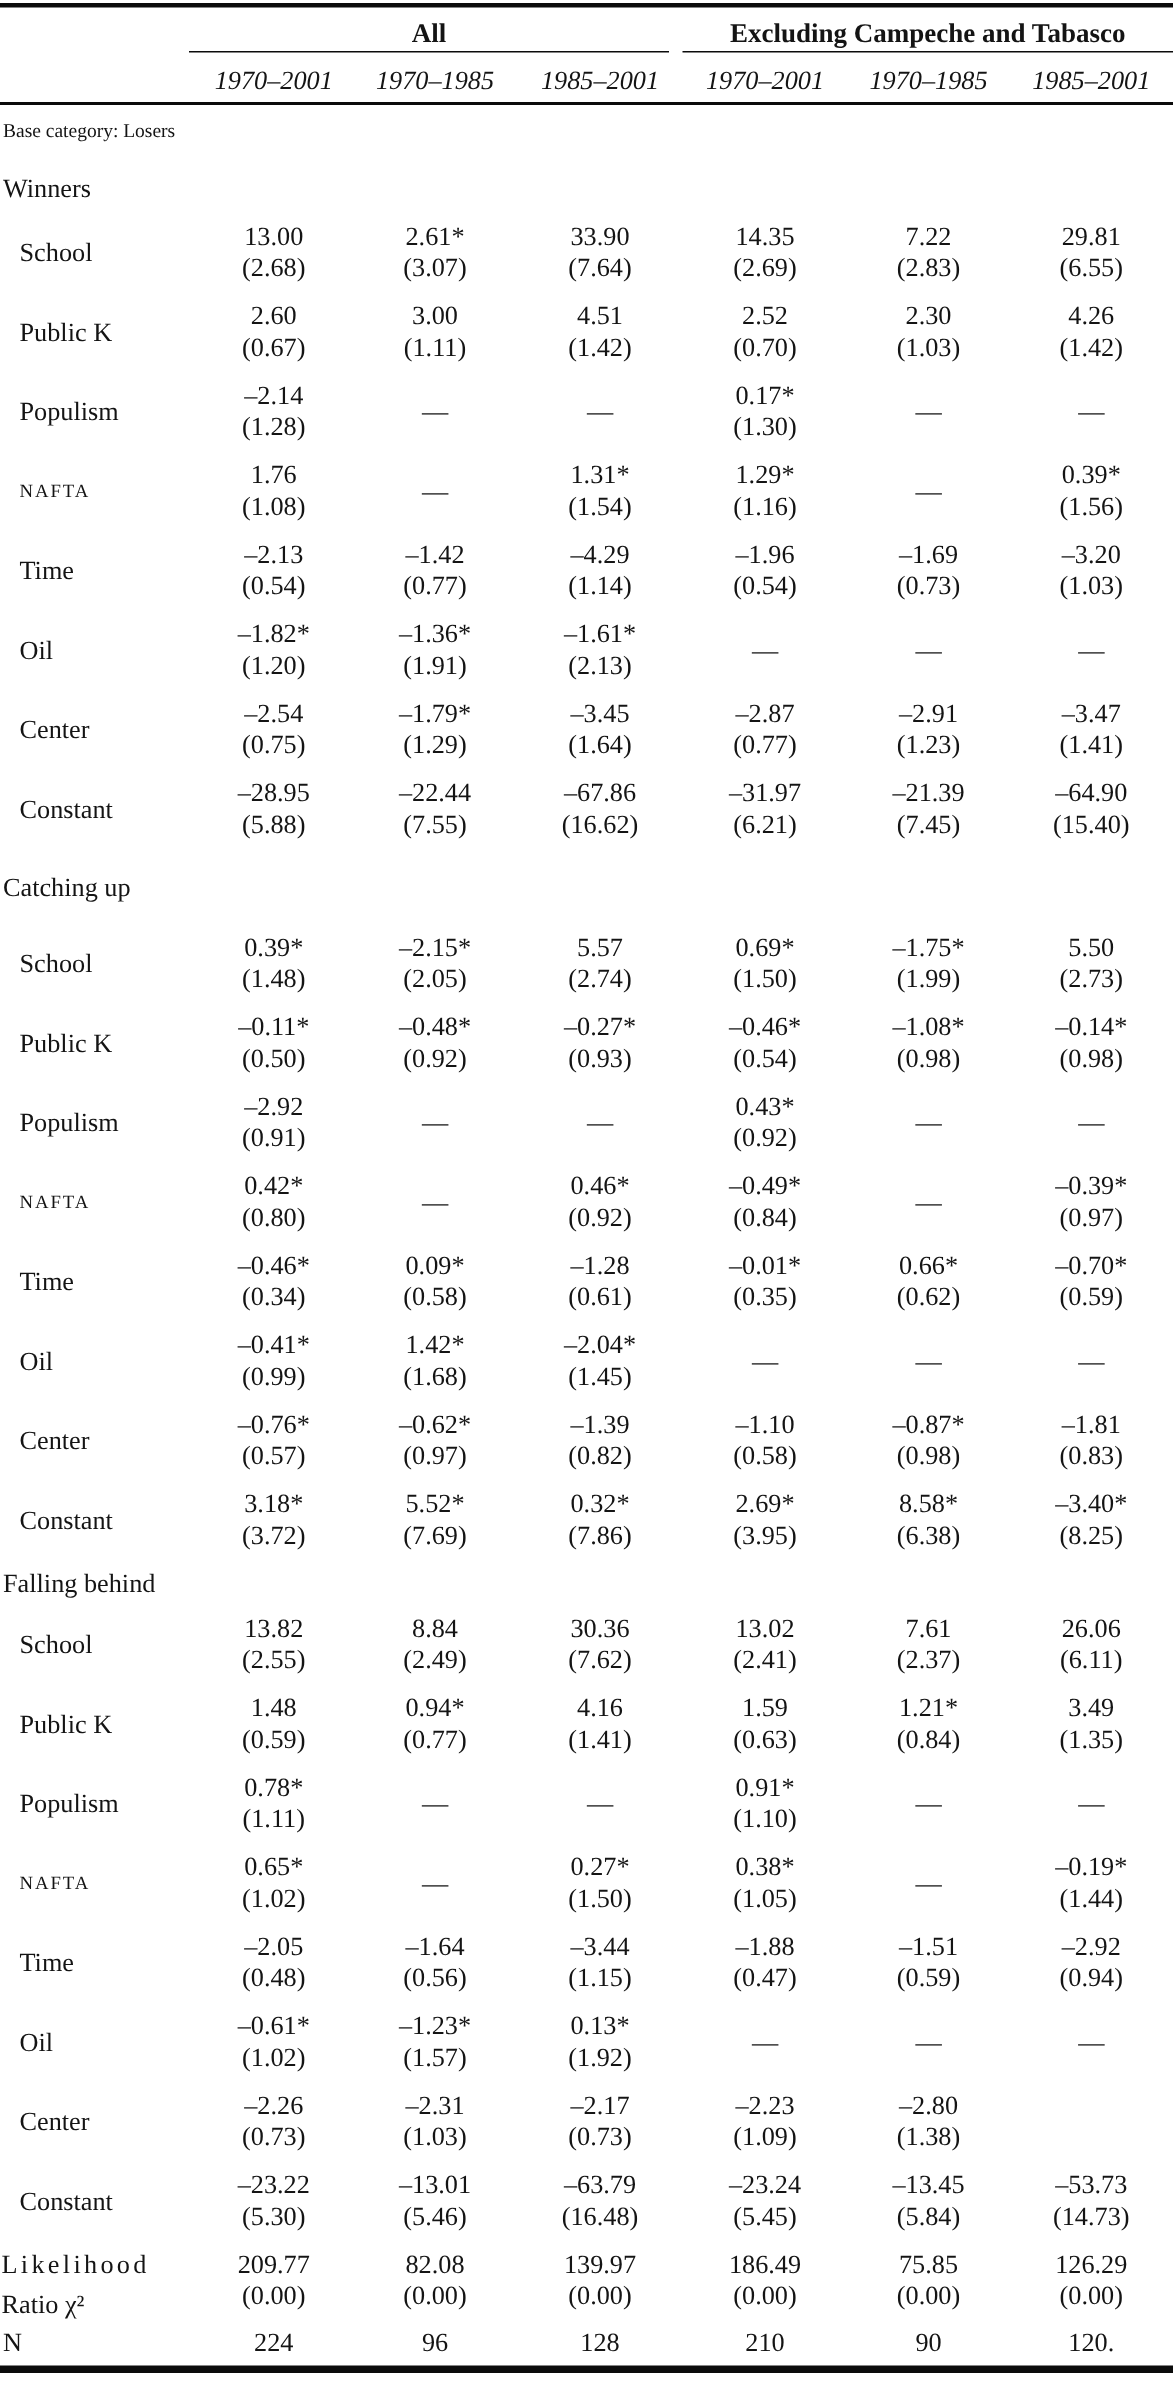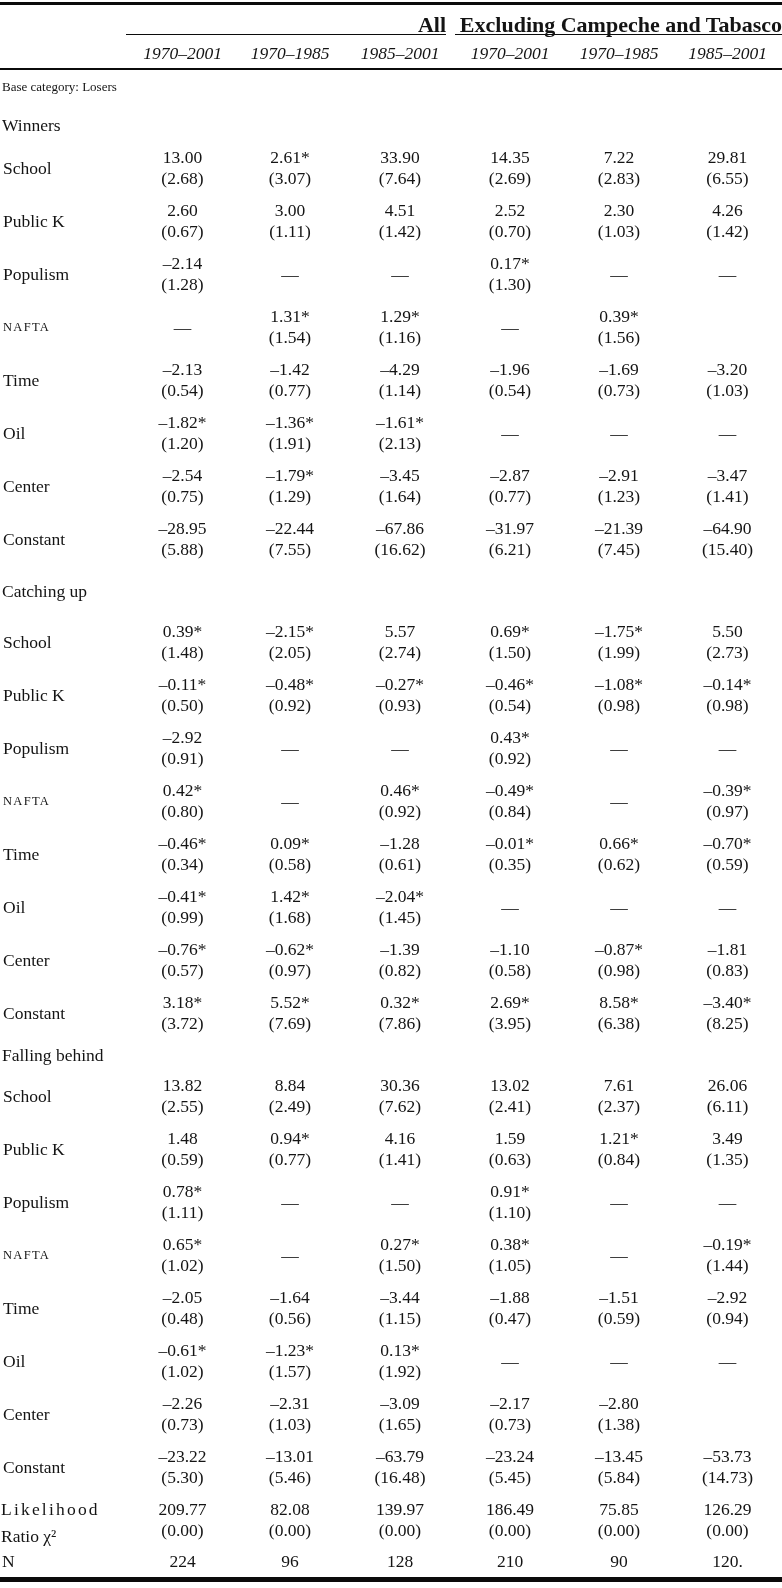--- a/index.html
+++ b/index.html
@@ -6,33 +6,33 @@
   .page{
     width:782px;height:1588px;background:#fff;color:#141414;
     font-family:"Liberation Serif","DejaVu Serif",serif;
     position:relative;overflow:hidden;
   }
   .rule-top{height:3px;background:#0b0b0b;margin-top:2px;}
   .rule-bottom{height:5px;background:#0b0b0b;}
   .grid7{display:grid;grid-template-columns:130px 105px 110px 110px 110px 108px 109px;}
   .hgrid-wrap{border-bottom:2px solid #0b0b0b;}
   .gcell{
-    grid-row:1;font-weight:bold;font-size:22px;text-align:right;
+    grid-row:1;font-weight:bold;font-size:18px;text-align:center;
     padding-top:7px;height:30px;box-sizing:border-box;white-space:nowrap;
   }
   .g1{grid-column:2/5;border-bottom:1.5px solid #0b0b0b;margin-left:-4px;margin-right:9px;}
   .g2{grid-column:5/8;border-bottom:1.5px solid #0b0b0b;}
   .ycell{
     font-style:italic;font-size:17.5px;text-align:center;
     height:33px;padding-top:8px;box-sizing:border-box;white-space:nowrap;
   }
   .base-note{height:38px;box-sizing:border-box;padding:9px 0 0 2px;font-size:13px;}
   .trow{height:53px;box-sizing:border-box;}
   .rlabel{
-    grid-column:1;padding-left:3px;font-size:17.5px;
+    grid-column:1;padding-left:13px;font-size:17.5px;
     display:flex;flex-direction:column;justify-content:center;box-sizing:border-box;
   }
   .labline{line-height:21px;white-space:nowrap;}
   .cell{text-align:center;font-size:17.5px;padding-top:5px;box-sizing:border-box;}
   .val,.se{line-height:21px;white-space:nowrap;}
   .dashcell{display:flex;align-items:center;justify-content:center;padding-top:0;}
   .dash{line-height:21px;}
   .section-hdr{font-size:17.5px;padding-left:2px;display:flex;align-items:center;box-sizing:border-box;}
   .hdr-a{height:34px}.hdr-b{height:50px}.hdr-c{height:30px}
   .sc .labline{font-size:12.5px;letter-spacing:1.3px;}
@@ -149,20 +149,24 @@
           <div class="dash">—</div>
         </div>
         <div class="cell dashcell">
           <div class="dash">—</div>
         </div>
       </div>
       <div class="trow grid7">
         <div class="rlabel sc">
           <div class="labline l0">NAFTA</div>
         </div>
+        <div class="cell">
+          <div class="val">1.76</div>
+          <div class="se">(1.08)</div>
+        </div>
         <div class="cell dashcell">
           <div class="dash">—</div>
         </div>
         <div class="cell">
           <div class="val">1.31*</div>
           <div class="se">(1.54)</div>
         </div>
         <div class="cell">
           <div class="val">1.29*</div>
           <div class="se">(1.16)</div>
@@ -684,26 +688,26 @@
         </div>
         <div class="cell">
           <div class="val">–2.26</div>
           <div class="se">(0.73)</div>
         </div>
         <div class="cell">
           <div class="val">–2.31</div>
           <div class="se">(1.03)</div>
         </div>
         <div class="cell">
-          <div class="val">–3.09</div>
-          <div class="se">(1.65)</div>
-        </div>
-        <div class="cell">
           <div class="val">–2.17</div>
           <div class="se">(0.73)</div>
+        </div>
+        <div class="cell">
+          <div class="val">–2.23</div>
+          <div class="se">(1.09)</div>
         </div>
         <div class="cell">
           <div class="val">–2.80</div>
           <div class="se">(1.38)</div>
         </div>
       </div>
       <div class="trow grid7">
         <div class="rlabel">
           <div class="labline l0">Constant</div>
         </div>

